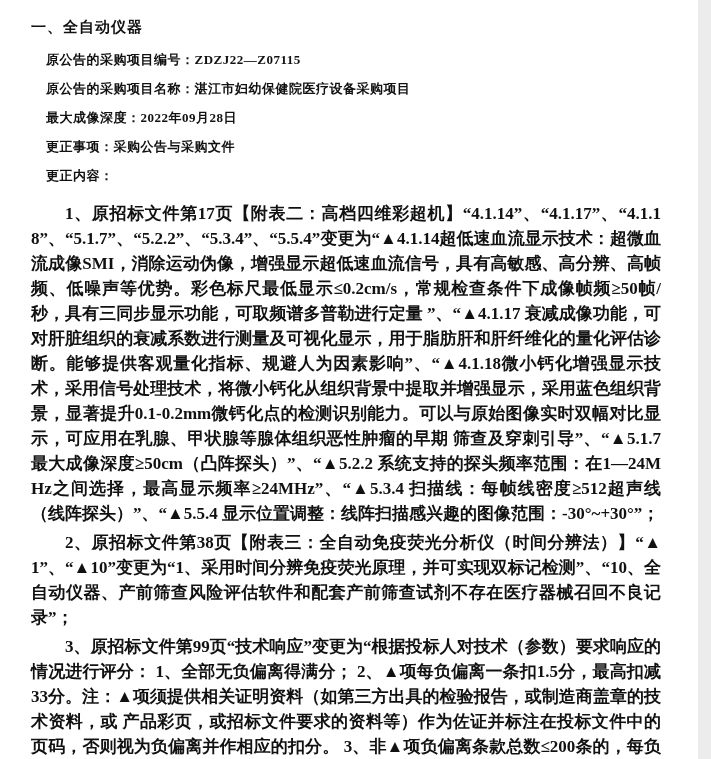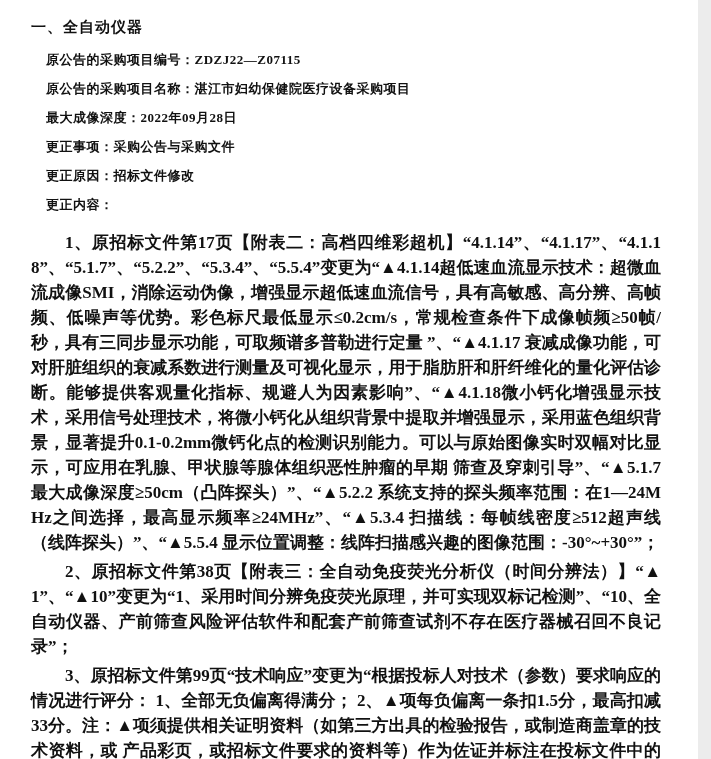--- a/index.html
+++ b/index.html
@@ -78,21 +78,20 @@
 
     <div class="info-block">
       <p class="info-line">原公告的采购项目编号：ZDZJ22—Z07115</p>
       <p class="info-line">原公告的采购项目名称：湛江市妇幼保健院医疗设备采购项目</p>
       <p class="info-line">最大成像深度：2022年09月28日</p>
     </div>
 
 
     <div class="info-block">
       <p class="info-line">更正事项：采购公告与采购文件</p>
-      <p class="info-line">更正原因：招标文件修改</p>
       <p class="info-line">更正内容：</p>
     </div>
 
     <div class="body-block">
       <p class="body-para">1、原招标文件第17页【附表二：高档四维彩超机】“4.1.14”、“4.1.17”、“4.1.18”、“5.1.7”、“5.2.2”、“5.3.4”、“5.5.4”变更为“▲4.1.14超低速血流显示技术：超微血流成像SMI，消除运动伪像，增强显示超低速血流信号，具有高敏感、高分辨、高帧频、低噪声等优势。彩色标尺最低显示≤0.2cm/s，常规检查条件下成像帧频≥50帧/秒，具有三同步显示功能，可取频谱多普勒进行定量 ”、“▲4.1.17 衰减成像功能，可对肝脏组织的衰减系数进行测量及可视化显示，用于脂肪肝和肝纤维化的量化评估诊断。能够提供客观量化指标、规避人为因素影响”、“▲4.1.18微小钙化增强显示技术，采用信号处理技术，将微小钙化从组织背景中提取并增强显示，采用蓝色组织背景，显著提升0.1-0.2mm微钙化点的检测识别能力。可以与原始图像实时双幅对比显示，可应用在乳腺、甲状腺等腺体组织恶性肿瘤的早期 筛查及穿刺引导”、“▲5.1.7 最大成像深度≥50cm（凸阵探头）”、“▲5.2.2 系统支持的探头频率范围：在1—24MHz之间选择，最高显示频率≥24MHz”、“▲5.3.4 扫描线：每帧线密度≥512超声线（线阵探头）”、“▲5.5.4 显示位置调整：线阵扫描感兴趣的图像范围：-30°~+30°”；</p>
       <p class="body-para">2、原招标文件第38页【附表三：全自动免疫荧光分析仪（时间分辨法）】“▲1”、“▲10”变更为“1、采用时间分辨免疫荧光原理，并可实现双标记检测”、“10、全自动仪器、产前筛查风险评估软件和配套产前筛查试剂不存在医疗器械召回不良记录”；</p>
       <p class="body-para">3、原招标文件第99页“技术响应”变更为“根据投标人对技术（参数）要求响应的情况进行评分： 1、全部无负偏离得满分； 2、▲项每负偏离一条扣1.5分，最高扣减33分。注：▲项须提供相关证明资料（如第三方出具的检验报告，或制造商盖章的技术资料，或 产品彩页，或招标文件要求的资料等）作为佐证并标注在投标文件中的页码，否则视为负偏离并作相应的扣分。 3、非▲项负偏离条款总数≤200条的，每负偏离一条扣0.05分；非▲项负偏离条款总数＞200条的，扣分=10+4÷（非▲项条款总数-200）*（非▲项负偏离条款总数-200），结果四舍五入保留两位小数；本项最高扣减14分。 注：标题和★项不计入非▲项条款总数，如1、技术参数。”；</p>
       <p class="body-para">4、原招标文件第100页“技术响应”变更为“根据投标人对技术（参数）要求响应的情况进行评分： 1、全部无负偏离得满分； 2、非▲项负偏离条款总数≤200条的，每负偏离一条扣0.18分；非▲项负偏离条款总数＞200条的，扣分=36+5÷（非▲项条款总数-200）*（非▲项负偏离条款总数-200），结果四舍五入保留两位小数；本项最高扣减41分。 注：标题和★项不计入非▲项条款总数，如1、技术参数”。</p>
     </div>
 

